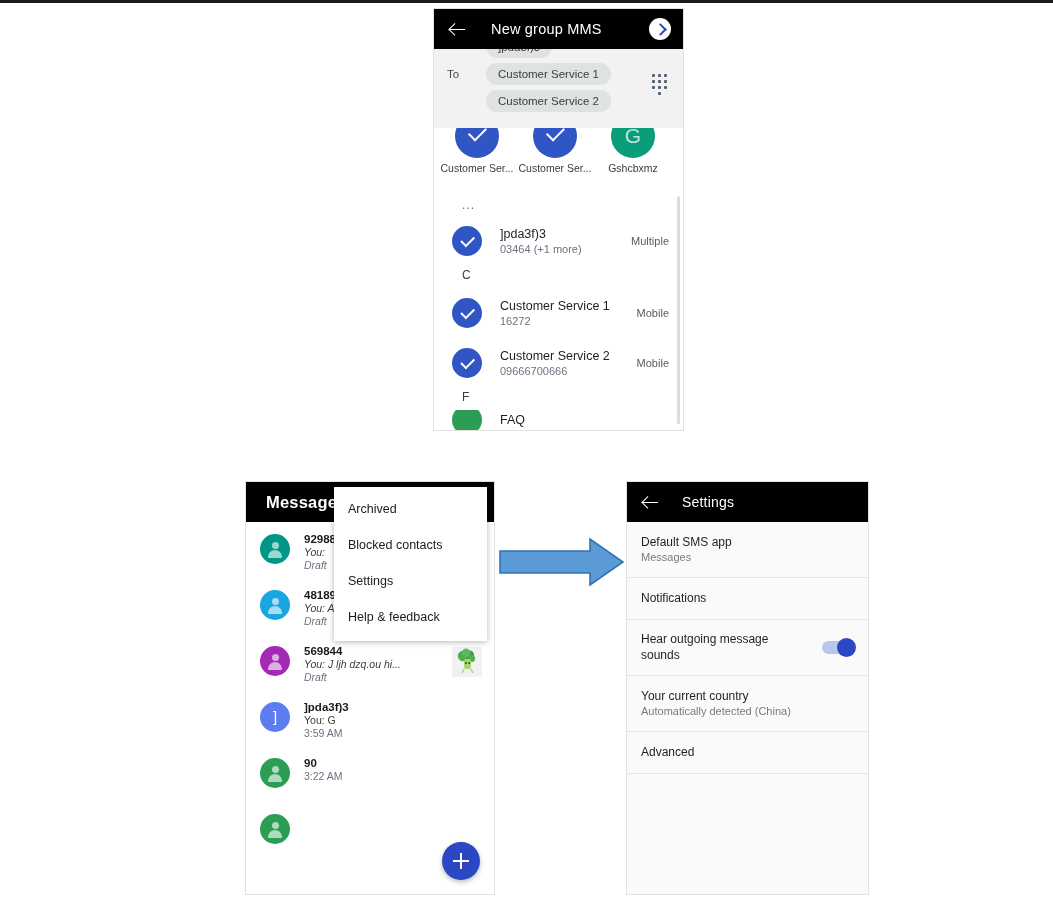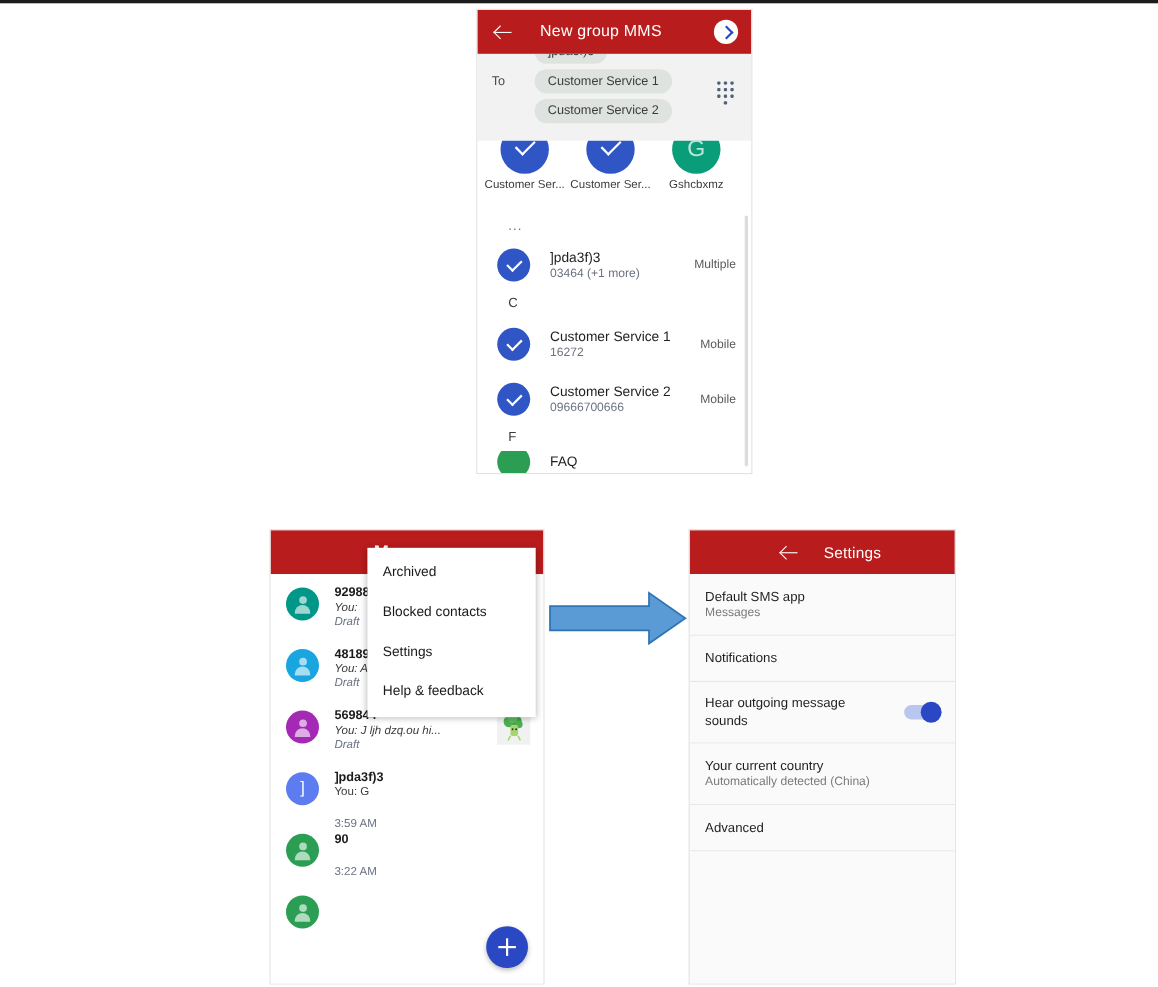--- a/index.html
+++ b/index.html
@@ -23,26 +23,25 @@
   }
 
   
   .panel {
     position: absolute;
     background: #ffffff;
     box-sizing: border-box;
     overflow: hidden;
   }
   .appbar {
-    background: #b91c1c;
+    background: #000000;
     color: #ffffff;
     display: flex;
     align-items: center;
     box-sizing: border-box;
-    justify-content: center;
   }
   .appbar-title {
     font-size: 15px;
     font-weight: 500;
     letter-spacing: .2px;
     color: #ffffff;
     white-space: nowrap;
   }
   .icon-back {
     width: 20px; height: 20px;
@@ -333,21 +332,21 @@
     white-space: nowrap;
     overflow: hidden;
   }
   .conv-snippet.plain { font-style: normal; color: #3c3c3c; }
   .conv-meta {
     font-size: 10.5px;
     color: #6b7280;
     line-height: 13px;
     font-style: italic;
   }
-  .conv-meta.plain { font-style: normal; margin-top: 16px; }
+  .conv-meta.plain { font-style: normal; }
   .conv-thumb {
     width: 30px; height: 30px;
     flex: 0 0 auto;
     margin-top: 3px;
     background: #f1f1f1;
     position: relative;
     overflow: hidden;
   }
   .fab {
     position: absolute;
@@ -360,21 +359,21 @@
   .fab::before, .fab::after {
     content: "";
     position: absolute;
     background: #fff;
   }
   .fab::before { left: 11px; top: 18.2px; width: 16px; height: 1.8px; }
   .fab::after  { left: 18.1px; top: 11px; width: 1.8px; height: 16px; }
 
   .overflow-menu {
     position: absolute;
-    left: 88px; top: 16px;
+    left: 88px; top: 5px;
     width: 153px;
     background: #ffffff;
     box-shadow: 0 1px 6px rgba(0,0,0,.30);
     padding: 4px 0 6px 0;
     z-index: 6;
   }
   .menu-item {
     font-size: 12.5px;
     color: #1b1b1b;
     padding: 0 0 0 14px;

